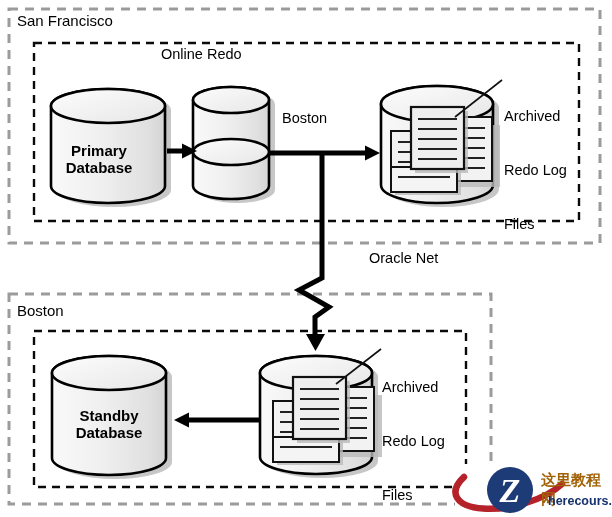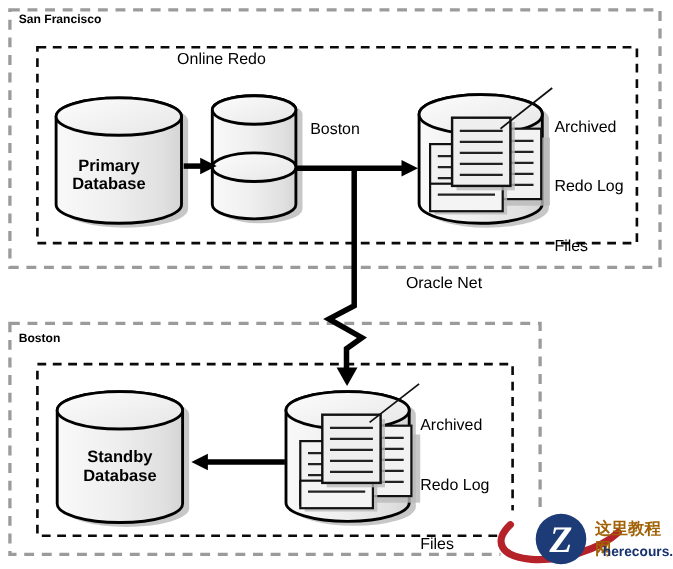--- a/index.html
+++ b/index.html
@@ -3,21 +3,21 @@
 <meta charset="utf-8">
 <style>
   html,body { margin:0; padding:0; background:#ffffff; }
   .stage {
     position:relative; width:612px; height:517px; background:#ffffff;
     overflow:hidden; font-family:"Liberation Sans", sans-serif; color:#000;
   }
   .layer { position:absolute; left:0; top:0; }
   .lbl { position:absolute; font-size:14.5px; line-height:18px; white-space:pre; }
   .lbl.center { white-space:normal; }
-  .region-label { position:absolute; font-weight:bold; font-size:11px; }
+  .region-label { position:absolute; font-weight:normal; font-size:15px; }
   .node-label { position:absolute; font-weight:bold; font-size:15px; line-height:17px; text-align:center; }
   .wm-name {
     position:absolute; left:541px; top:471px; width:71px;
     font-weight:bold; font-size:15px; letter-spacing:0px; color:#a16207;
   }
   .wm-url {
     position:absolute; left:548px; top:494px; width:64px;
     font-weight:bold; font-size:12.5px; color:#16316d;
   }
 </style>

